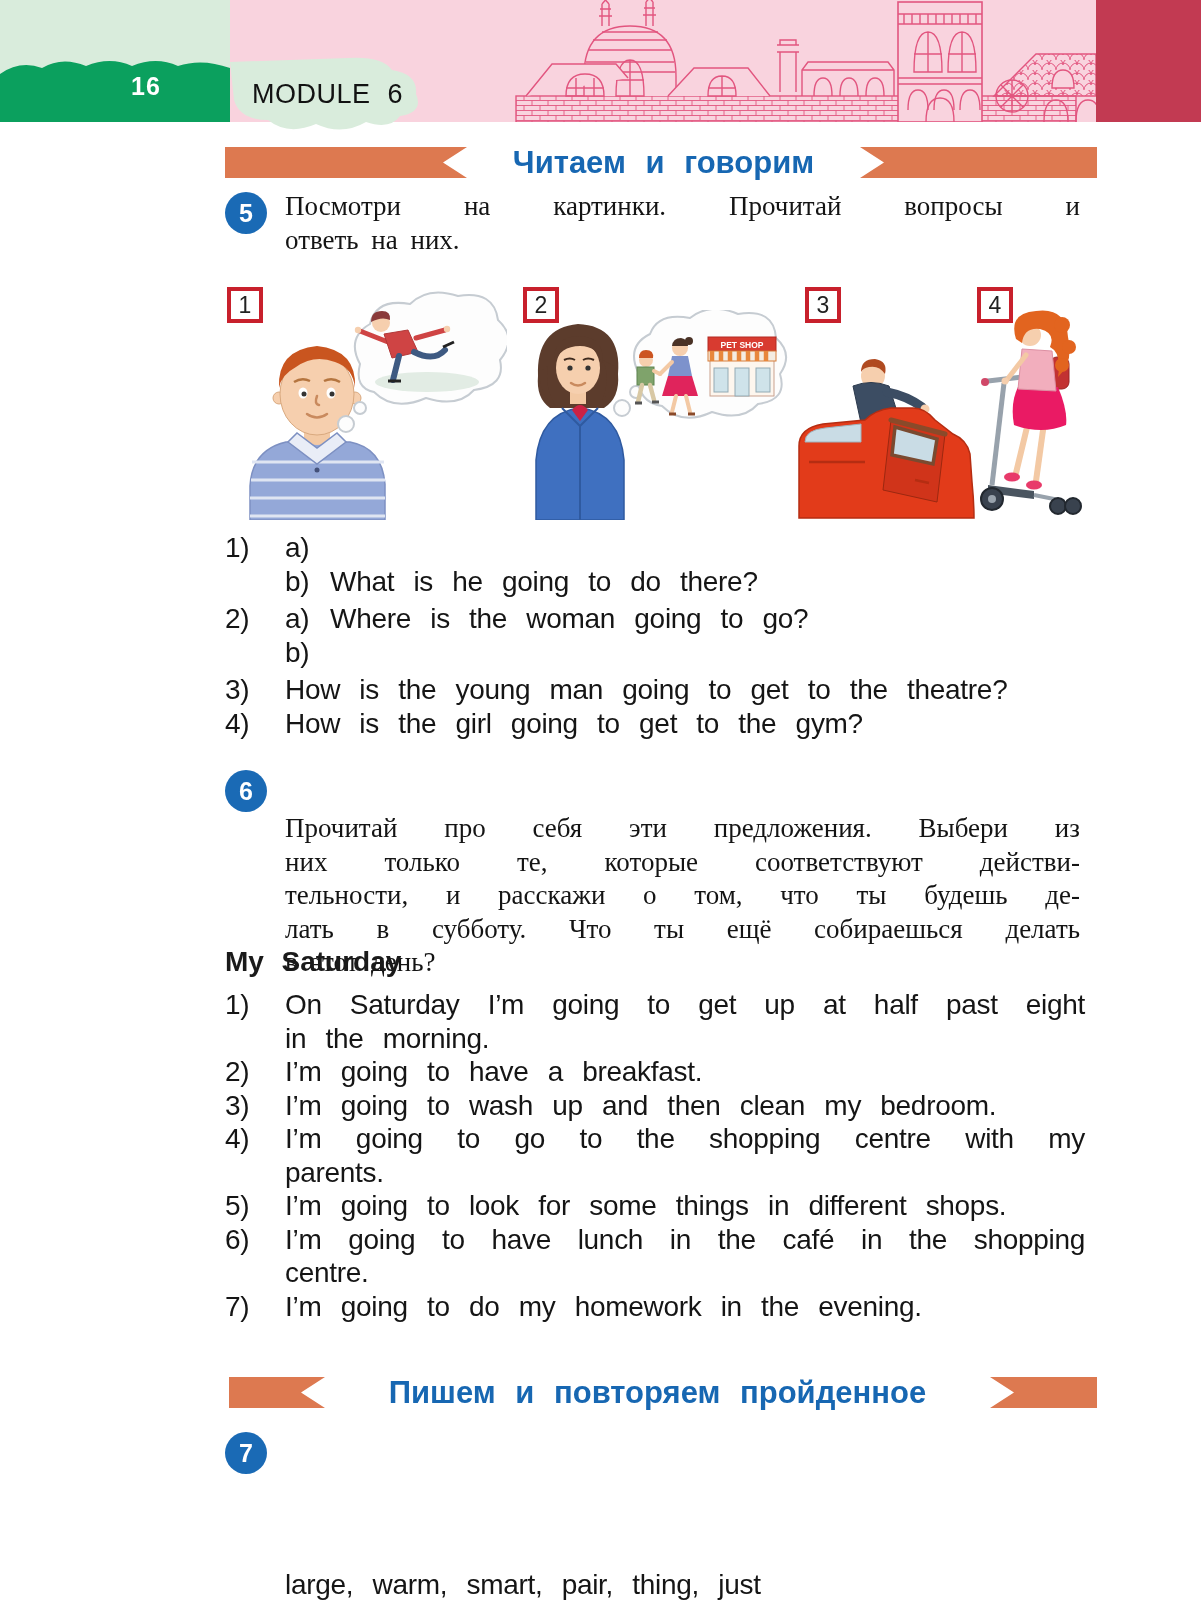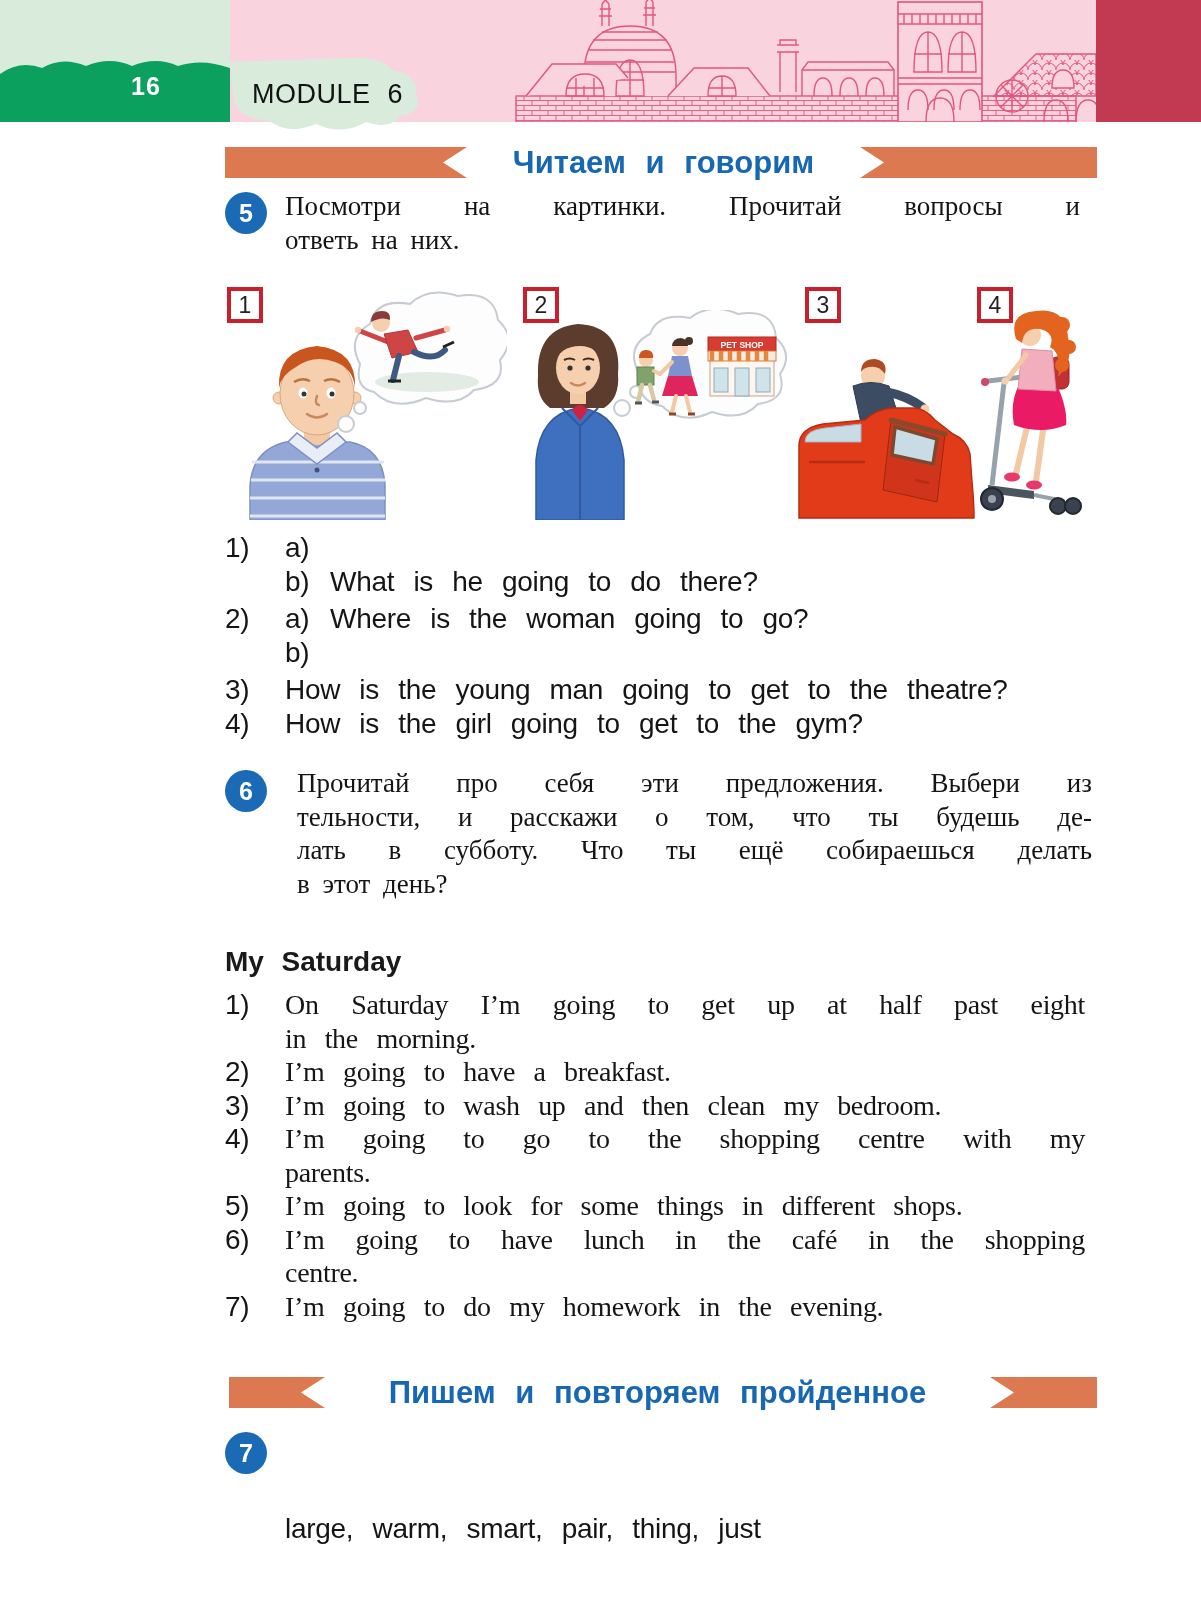--- a/index.html
+++ b/index.html
@@ -38,21 +38,21 @@
   .story-title{font-weight:bold;font-size:28px;word-spacing:.35em;}
 
   .qrow{display:flex;}
   .qnum{flex:0 0 60px;}
   .qletter{flex:0 0 45px;}
   .qtext{flex:1 1 auto;white-space:nowrap;}
   .qgap{margin-top:4px;}
 
   .srow{display:flex;}
   .snum{flex:0 0 60px;}
-  .stext{flex:1 1 auto;width:795px;font-family:Liberation Serif, serif;}
+  .stext{flex:1 1 auto;width:795px;}
   .sline{white-space:nowrap;}
   .sline.jline{white-space:normal;}
 
   
   .numbox{width:28px;height:28px;background:#fff;border:4px solid #c8202c;
           text-align:center;line-height:28px;font-size:23px;color:#222;}
 
   svg{display:block;}
 </style>
 </head>
@@ -295,22 +295,23 @@
       <span class="qnum">3)</span>
       <span class="qtext">How is the young man going to get to the theatre?</span>
     </div>
     <div class="qrow">
       <span class="qnum">4)</span>
       <span class="qtext">How is the girl going to get to the gym?</span>
     </div>
   </div>
 
   <div class="abs ex-circle" style="left:225px;top:770px;">6</div>
-  <div class="abs ru" style="left:285px;top:767px;width:795px;margin-left:12px;">
+  <div class="abs ru" style="left:285px;top:812px;width:795px;">
     <div class="jline">Прочитай про себя эти предложения. Выбери из</div>
+    <div class="jline">них только те, которые соответствуют действи-</div>
     <div class="jline">тельности, и расскажи о том, что ты будешь де-</div>
     <div class="jline">лать в субботу. Что ты ещё собираешься делать</div>
     <div>в этот день?</div>
   </div>
 
   <div class="abs story-title" style="left:225px;top:946px;width:855px;">My Saturday</div>
 
   <div class="abs en" style="left:225px;top:988px;width:860px;">
     <div class="srow">
       <span class="snum">1)</span>
@@ -357,15 +358,15 @@
         <div class="sline">I’m going to do my homework in the evening.</div>
       </div>
     </div>
   </div>
 
   <div class="abs bar bar-notch-right" style="left:229px;top:1377px;width:96px;"></div>
   <div class="abs banner-title" style="left:325px;top:1377px;width:665px;">Пишем и повторяем пройденное</div>
   <div class="abs bar bar-notch-left" style="left:990px;top:1377px;width:107px;"></div>
 
   <div class="abs ex-circle" style="left:225px;top:1432px;">7</div>
-  <div class="abs en" style="left:285px;top:1512px;width:795px;">large, warm, smart, pair, thing, just</div>
+  <div class="abs en" style="left:285px;top:1568px;width:795px;">large, warm, smart, pair, thing, just</div>
 
 </div>
 
 </body></html>

